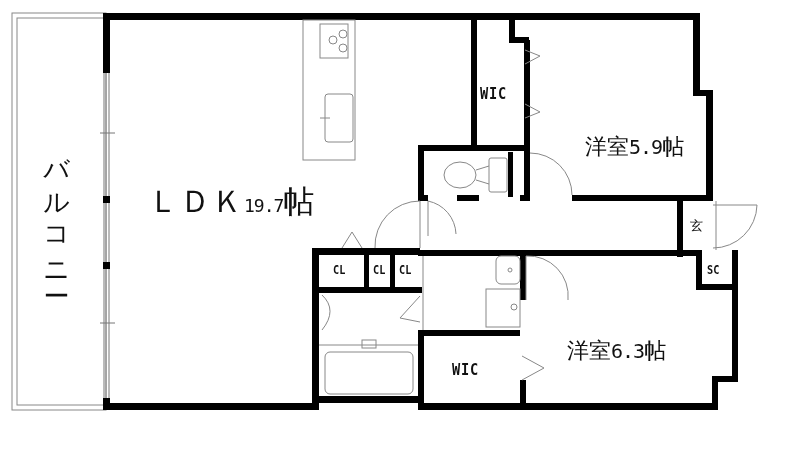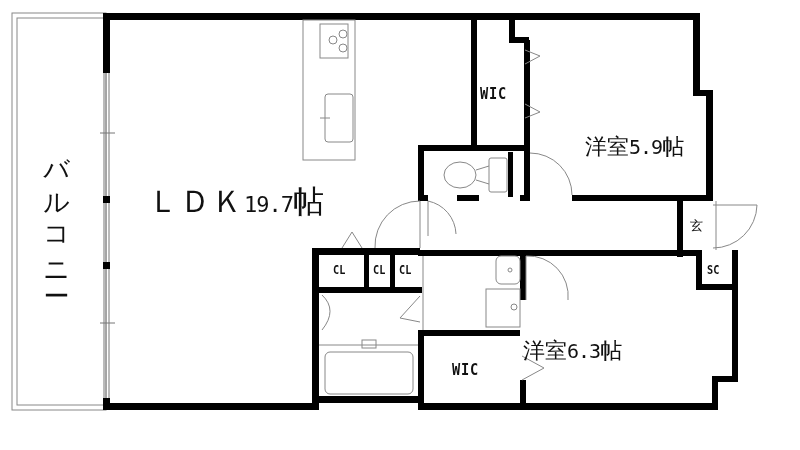--- a/index.html
+++ b/index.html
@@ -1,20 +1,20 @@
 <!DOCTYPE html>
 <html><head>
   <meta charset="utf-8">
   <style>
     html, body { margin: 0; padding: 0; background: #ffffff; }
     body { width: 800px; height: 450px; overflow: hidden; position: relative; font-family: "DejaVu Sans", sans-serif; }
     #plan { position: absolute; left: 0; top: 0; width: 800px; height: 450px; }
     .lbl { position: absolute; color: #111; white-space: nowrap; line-height: 1; }
     .lbl-ldk { left: 148px; top: 186px; font-size: 31px; letter-spacing: 1px; }
-    .lbl-ldk .num { font-family: "DejaVu Sans Mono", monospace; font-size: 22px; letter-spacing: -1px; }
+    .lbl-ldk .num { font-family: "DejaVu Sans Mono", monospace; font-size: 18px; letter-spacing: -1px; }
     .lbl-room { font-size: 22px; }
     .lbl-room .num { font-family: "DejaVu Sans Mono", monospace; font-size: 20px; letter-spacing: -1px; }
     .lbl-wic { font-family: "DejaVu Sans Mono", monospace; font-size: 16px; font-weight: bold; letter-spacing: 1px; transform: scaleX(0.85); transform-origin: left top; }
     .lbl-small { font-family: "DejaVu Sans Mono", monospace; font-size: 12px; font-weight: bold; transform: scaleX(0.85); transform-origin: left top; }
     .lbl-balcony { left: 44px; top: 140px; font-size: 26px; writing-mode: vertical-rl; letter-spacing: 6px; }
     .lbl-genkan { font-size: 13px; }
   </style>
 </head>
 <body>
 
@@ -161,21 +161,21 @@
 <div class="lbl lbl-balcony">バルコニー</div>
 
 <div class="lbl lbl-ldk">
   <span>ＬＤＫ</span><span class="num">19.7</span><span>帖</span>
 </div>
 
 <div class="lbl lbl-room" style="left:553px; top:136px;margin-left:32px;">
   <span>洋室</span><span class="num">5.9</span><span>帖</span>
 </div>
 
-<div class="lbl lbl-room" style="left:523px; top:340px;">
+<div class="lbl lbl-room" style="left:567px; top:340px;">
   <span>洋室</span><span class="num">6.3</span><span>帖</span>
 </div>
 
 <div class="lbl lbl-wic" style="left:480px; top:86px;">WIC</div>
 <div class="lbl lbl-wic" style="left:452px; top:362px;">WIC</div>
 
 <div class="lbl lbl-small" style="left:333px; top:264px;">CL</div>
 <div class="lbl lbl-small" style="left:373px; top:264px;">CL</div>
 <div class="lbl lbl-small" style="left:399px; top:264px;">CL</div>
 

